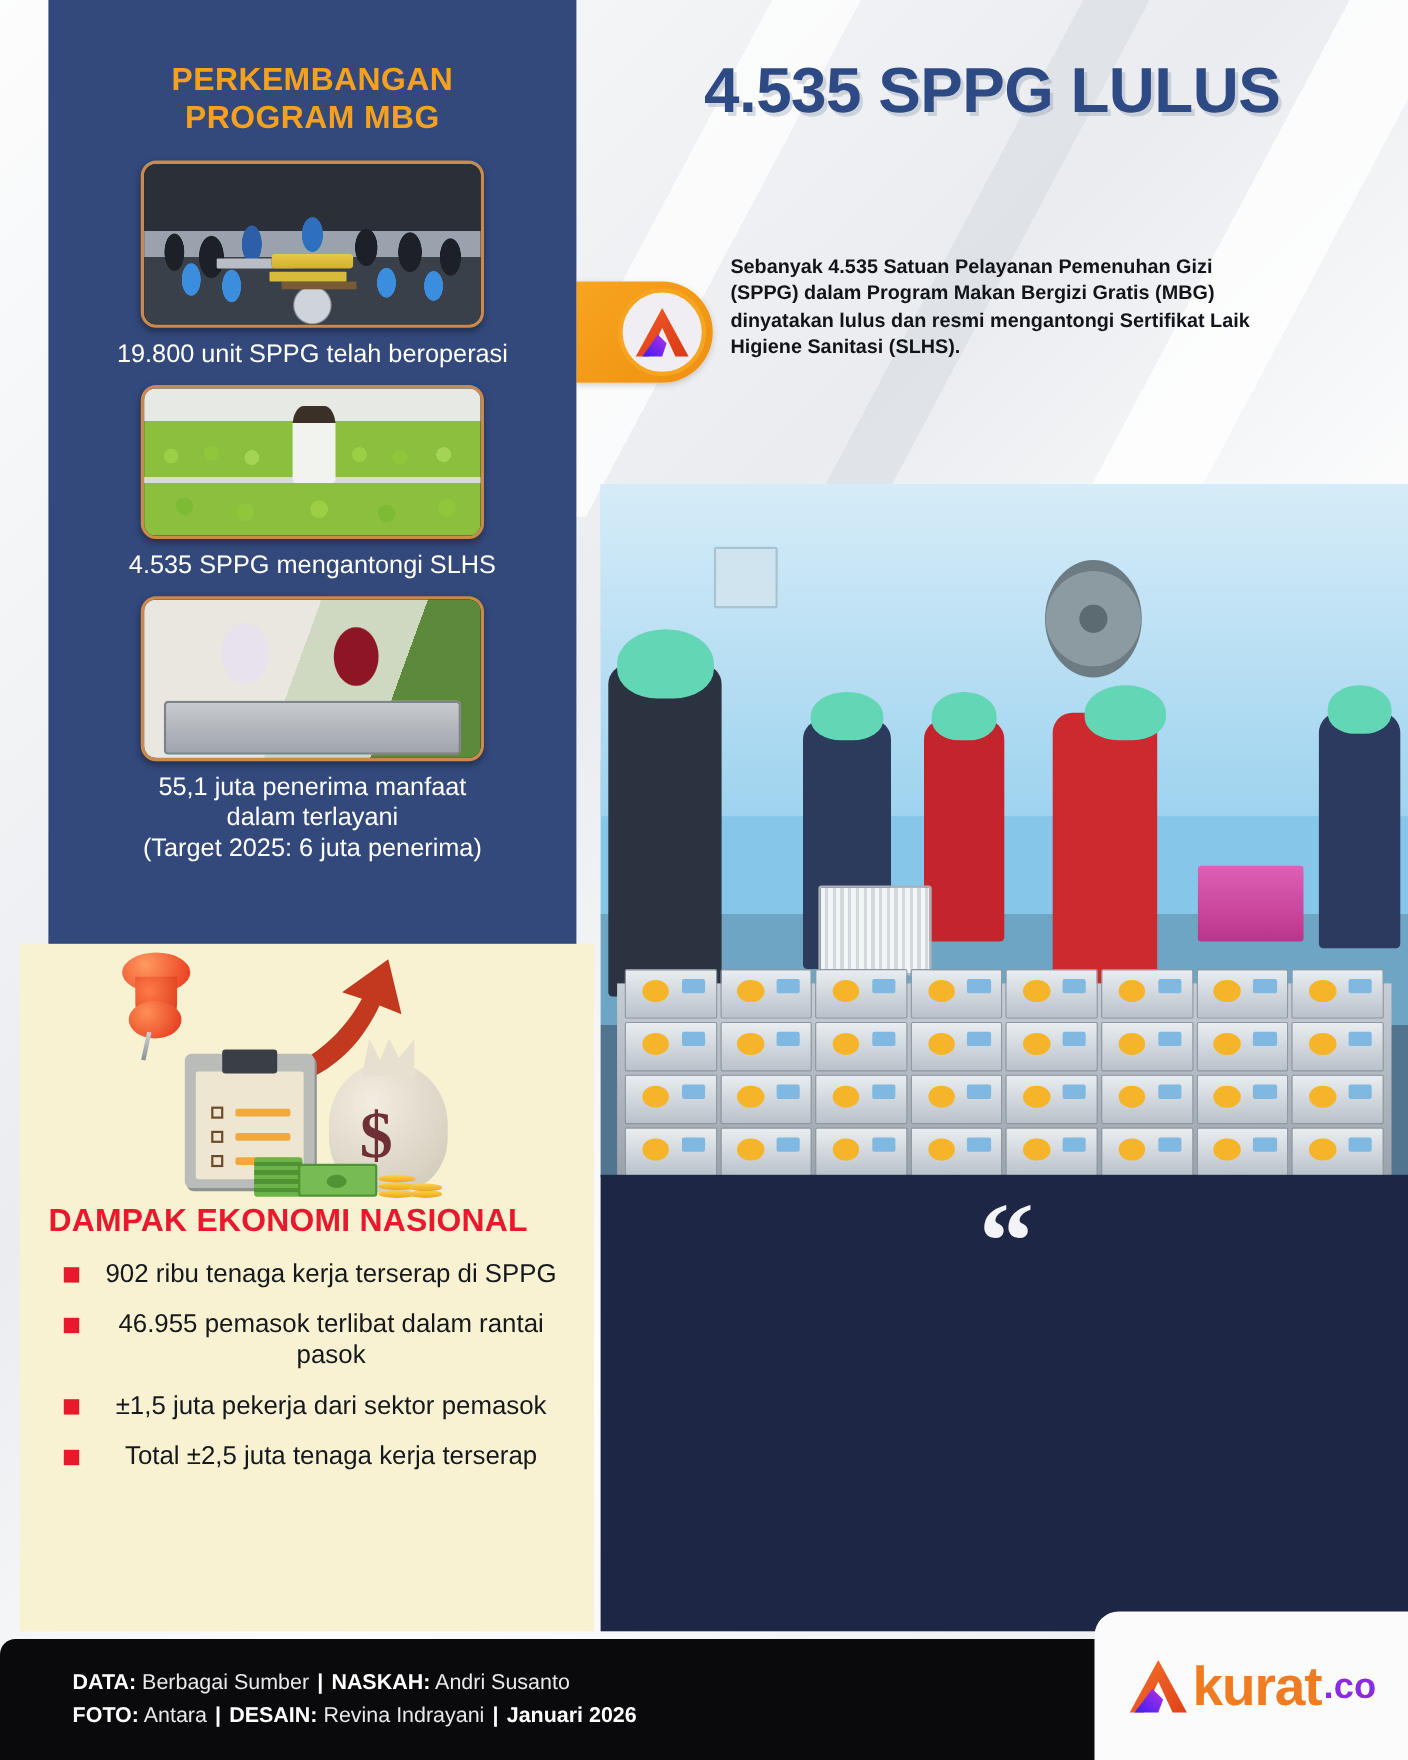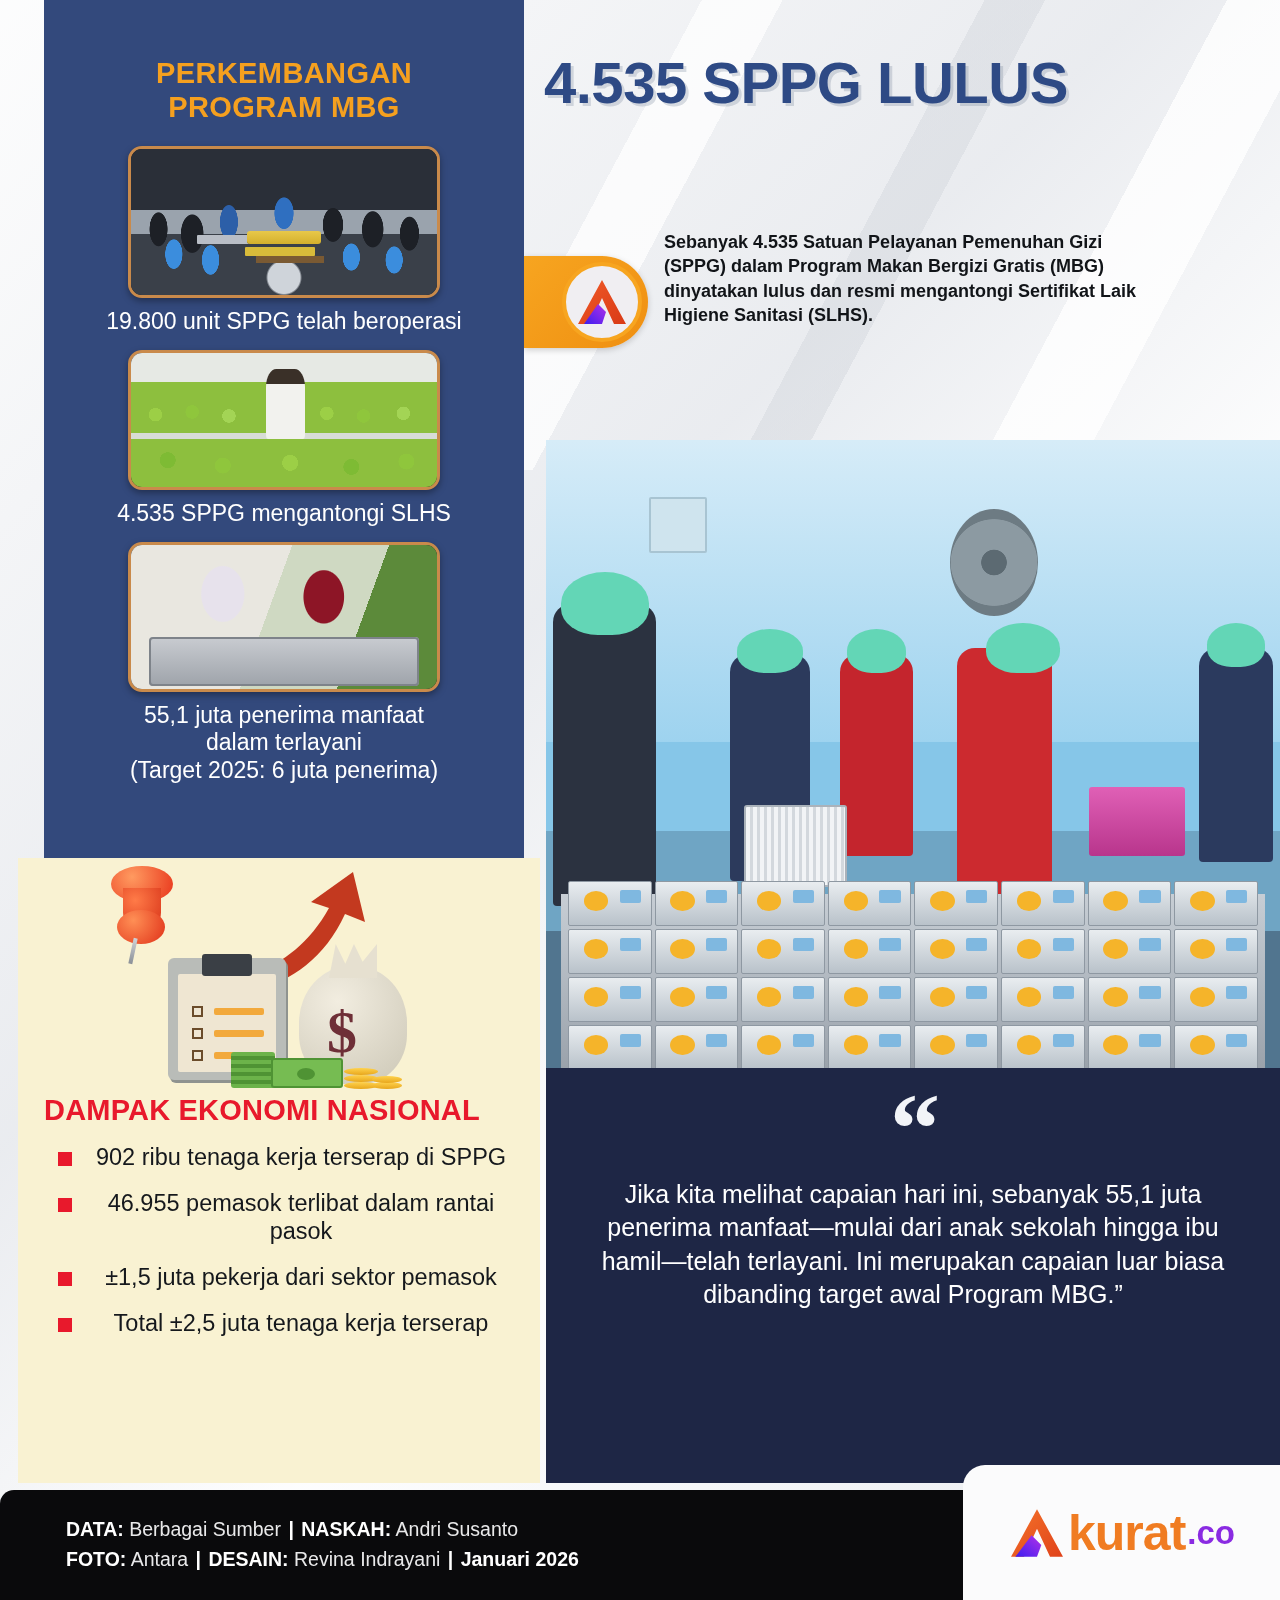--- a/index.html
+++ b/index.html
@@ -106,21 +106,21 @@
       radial-gradient(ellipse 17px 21px at 63% 39%, #dba882 62%, transparent 65%);
   }
   .ph3::after{content:"";position:absolute;left:6%;top:64%;width:88%;height:34%;
     background:linear-gradient(#c9ccd1,#9ea3aa);border-radius:4px;
     box-shadow: inset 0 0 0 2px #7e838a;}
 
   
   .hero { position: absolute; left: 524px; top: 0; width: 756px; height: 470px; z-index: 2; }
   .hero h1 {
     color: #2e4a85; font-size: 58px; font-weight: 900; line-height: .98;
-    letter-spacing: -.5px; text-align: left; padding: 55px 20px 0;
+    letter-spacing: -.5px; text-align: center; padding: 55px 20px 0;
     text-shadow: 3px 3px 0 rgba(120,132,155,.28);
   }
   .lede {
     position: absolute; left: 140px; top: 230px; width: 500px;
     color: #111418; font-size: 18px; font-weight: 700; line-height: 1.36;
   }
   .badge {
     position: absolute; left: 0px; top: 256px; width: 124px; height: 92px;
     background: linear-gradient(135deg,#f7a520,#ef8f11);
     border-radius: 0 46px 46px 0; box-shadow: 0 2px 6px rgba(0,0,0,.18);
@@ -236,21 +236,21 @@
 
   
   .footer {
     position: absolute; left: 0; top: 1490px; width: 1048px; height: 110px;
     background: #0a0a0c; border-radius: 14px 0 0 0; z-index: 6;
   }
   .credits { color: #e9e9ea; font-size: 19.5px; line-height: 1.55; padding: 24px 0 0 66px; }
   .credits b { color: #fff; font-weight: 800; }
   .credits .sep { color: #fff; font-weight: 800; padding: 0 2px; }
   .logo-plate {
-    position: absolute; right: 0; top: 1465px; width: 317px; height: 135px;
+    position: absolute; right: 0; top: 1465px; width: 285px; height: 135px;
     background: #fbfbfc; border-radius: 22px 0 0 0; z-index: 7;
     display: flex; align-items: center; justify-content: center; gap: 2px;
   }
   .logo-word { font-size: 50px; font-weight: 800; letter-spacing: -1px; }
   .logo-k { color: #f07c22; }
   .logo-co { color: #8a2be2; font-size: 33px; font-weight: 800; }
 </style>
 </head>
 <body>
 
@@ -413,21 +413,20 @@
     <ul class="bullets">
       <li><span class="sq"></span><span>902 ribu tenaga kerja terserap di SPPG</span></li>
       <li><span class="sq"></span><span>46.955 pemasok terlibat dalam rantai pasok</span></li>
       <li><span class="sq"></span><span>±1,5 juta pekerja dari sektor pemasok</span></li>
       <li><span class="sq"></span><span>Total ±2,5 juta tenaga kerja terserap</span></li>
     </ul>
   </div>
 
   <div class="quote-panel">
     <div class="qmark">“</div>
-    <div class="qtext">Jika kita melihat capaian hari ini, sebanyak 55,1 juta penerima manfaat—mulai dari anak sekolah hingga ibu hamil—telah terlayani. Ini merupakan capaian luar biasa dibanding target awal Program MBG.”</div>
   </div>
 
   <div class="footer">
     <div class="credits">
       <div>
         <b>DATA:</b>
         <span>Berbagai Sumber</span>
         <span class="sep">|</span>
         <b>NASKAH:</b>
         <span>Andri Susanto</span>

